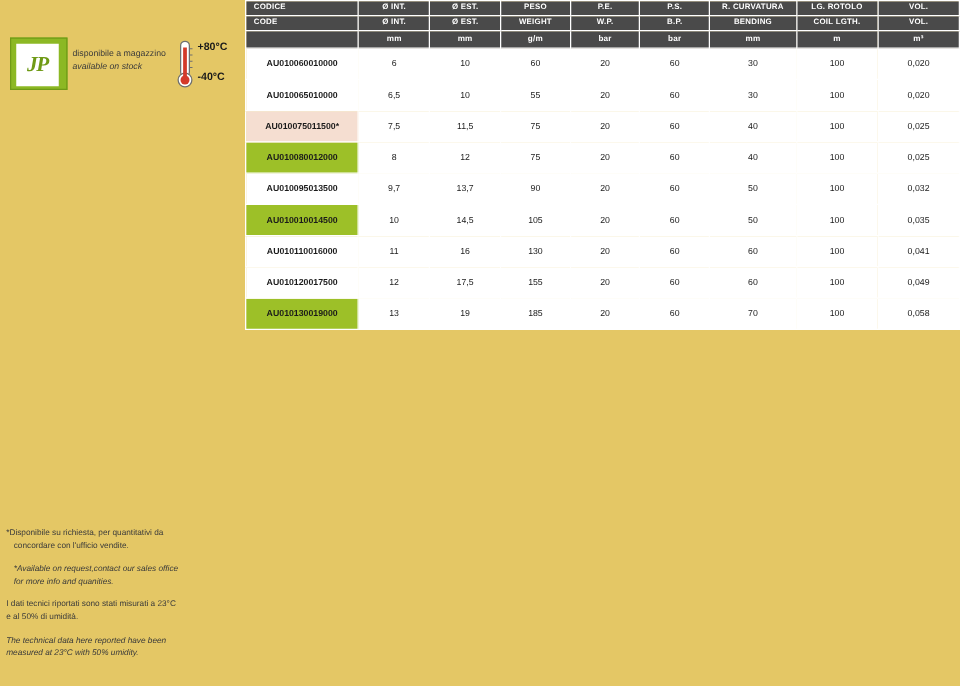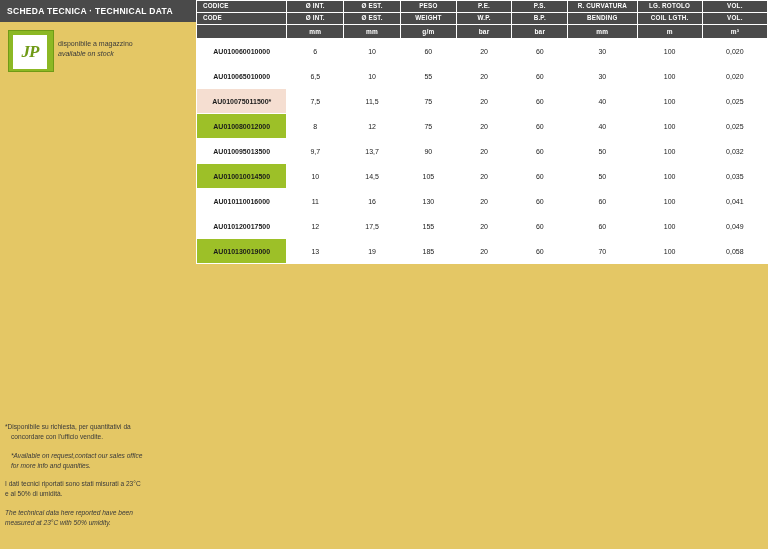--- a/index.html
+++ b/index.html
@@ -190,33 +190,46 @@
   .col-coil { width: 62px; }
   .col-vol  { width: 62px; }
 </style>
 </head>
 <body>
 
 <div class="page">
 
   <div class="left-col">
 
-    <div class="left-header">SCHEDA TECNICA · TECHNICAL DATA</div>
 
     <div class="stock-box">
       <div class="jp-logo">
         <div class="jp-logo-inner">
           <span class="jp-text">JP</span>
         </div>
       </div>
       <div class="stock-text">
         <span class="it">disponibile a magazzino</span>
         <span class="en">available on stock</span>
       </div>
 
+      <div class="thermo">
+        <svg class="thermo-svg" width="16" height="40" viewBox="0 0 16 40">
+          <rect x="4.5" y="1" width="7" height="28" rx="3.5" fill="#ffffff" stroke="#6f6f6f" stroke-width="1"></rect>
+          <circle cx="8" cy="32" r="5.5" fill="#ffffff" stroke="#6f6f6f" stroke-width="1"></circle>
+          <rect x="6.5" y="6" width="3" height="24" fill="#d43a2a"></rect>
+          <circle cx="8" cy="32" r="3.6" fill="#d43a2a"></circle>
+          <line x1="11.5" y1="7" x2="14" y2="7" stroke="#6f6f6f" stroke-width="0.8"></line>
+          <line x1="11.5" y1="12" x2="14" y2="12" stroke="#6f6f6f" stroke-width="0.8"></line>
+          <line x1="11.5" y1="17" x2="14" y2="17" stroke="#6f6f6f" stroke-width="0.8"></line>
+          <line x1="11.5" y1="22" x2="14" y2="22" stroke="#6f6f6f" stroke-width="0.8"></line>
+        </svg>
+        <div class="temp-hot">+80°C</div>
+        <div class="temp-cold">-40°C</div>
+      </div>
     </div>
 
     <div class="notes">
       <p>
         <span>*Disponibile su richiesta, per quantitativi da</span>
         <span class="ind">concordare con l'ufficio vendite.</span>
       </p>
       <p class="ital">
         <span class="ind">*Available on request,contact our sales office</span>
         <span class="ind">for more info and quanities.</span>

